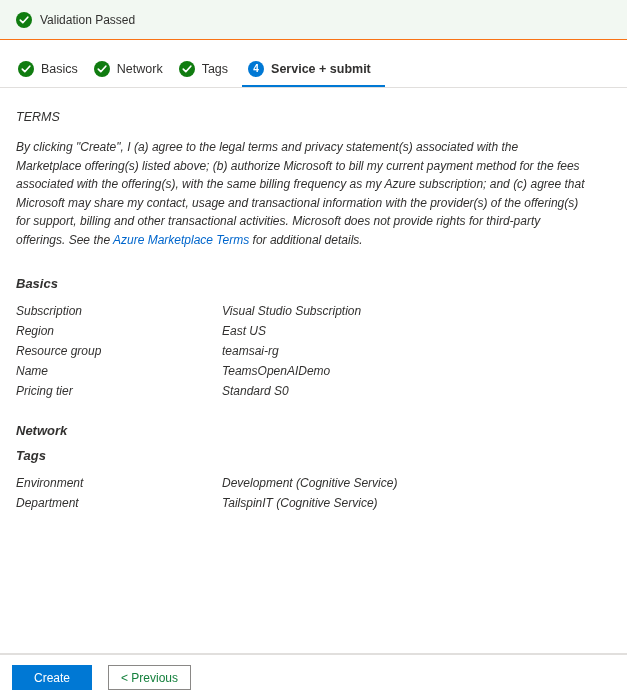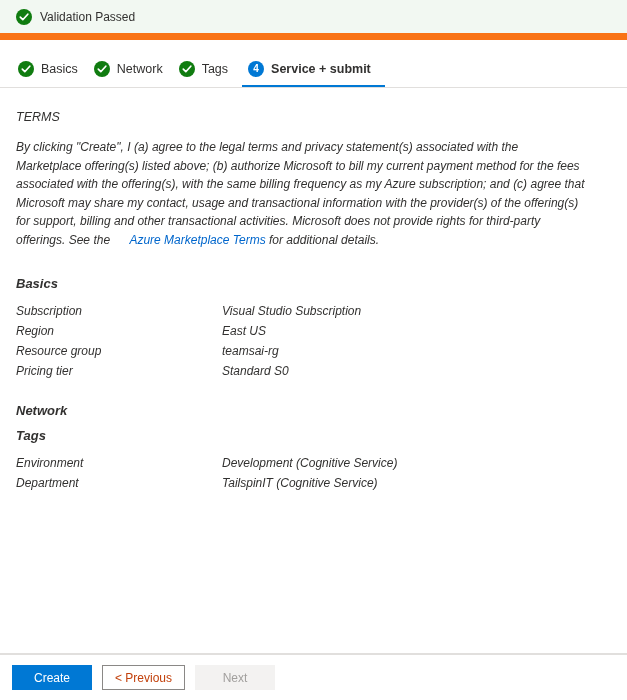--- a/index.html
+++ b/index.html
@@ -24,21 +24,21 @@
   }
 
   
   .validation-banner {
     display: flex;
     align-items: center;
     gap: 8px;
     height: 40px;
     padding: 0 16px;
     background: #f2f8f2;
-    border-bottom: 7px solid #f97316;
+    border-bottom: 1px solid #f97316;
     box-sizing: border-box;
   }
   .validation-text {
     font-size: 12px;
     color: #323130;
   }
 
   .check-circle {
     width: 16px;
     height: 16px;
@@ -113,21 +113,20 @@
     font-size: 12px;
     line-height: 1.55;
     color: #323130;
     max-width: 570px;
     margin-bottom: 26px;
   }
   .terms-link {
     color: #0066cc;
     text-decoration: none;
     cursor: pointer;
-    margin-left: 16px;
   }
 
   h3.group-title {
     font-size: 13px;
     font-weight: bold;
     color: #323130;
     margin: 0 0 10px 0;
   }
   .kv-table {
     border-collapse: collapse;
@@ -152,35 +151,35 @@
   .footer {
     position: absolute;
     left: 0;
     right: 0;
     bottom: 0;
     height: 46px;
     background: #ffffff;
     border-top: 1px solid #e1dfdd;
     display: flex;
     align-items: center;
-    gap: 10px;
+    gap: 16px;
     padding: 0 12px;
     box-sizing: border-box;
   }
   .btn {
     font-family: "Liberation Sans", sans-serif;
     font-size: 12px;
     height: 25px;
     min-width: 80px;
     padding: 0 12px;
     box-sizing: border-box;
     cursor: pointer;
     border: 1px solid #8a8886;
     background: #ffffff;
-    color: #c2410c;
+    color: #15803d;
   }
   .btn-primary {
     background: #0078d4;
     border-color: #0078d4;
     color: #ffffff;
   }
   .btn-disabled {
     background: #f3f2f1;
     border-color: #f3f2f1;
     color: #a19f9d;
@@ -264,20 +263,24 @@
         </tr>
         <tr>
           <td class="kv-key">Region</td>
           <td class="kv-val">East US</td>
         </tr>
         <tr>
           <td class="kv-key">Resource group</td>
           <td class="kv-val">teamsai-rg</td>
         </tr>
         <tr>
+          <td class="kv-key">Name</td>
+          <td class="kv-val">TeamsOpenAIDemo</td>
+        </tr>
+        <tr>
           <td class="kv-key">Pricing tier</td>
           <td class="kv-val">Standard S0</td>
         </tr>
       </tbody>
     </table>
 
     <h3 class="group-title">Network</h3>
 
     <h3 class="group-title">Tags</h3>
     <table class="kv-table">
@@ -293,16 +296,15 @@
       </tbody>
     </table>
 
   </div>
 
   <div class="divider-bottom"></div>
 
   <div class="footer">
     <button class="btn btn-primary">Create</button>
     <button class="btn">&lt; Previous</button>
-    <button class="btn btn-disabled">Next</button>
   </div>
 
 </div>
 
 </body></html>

